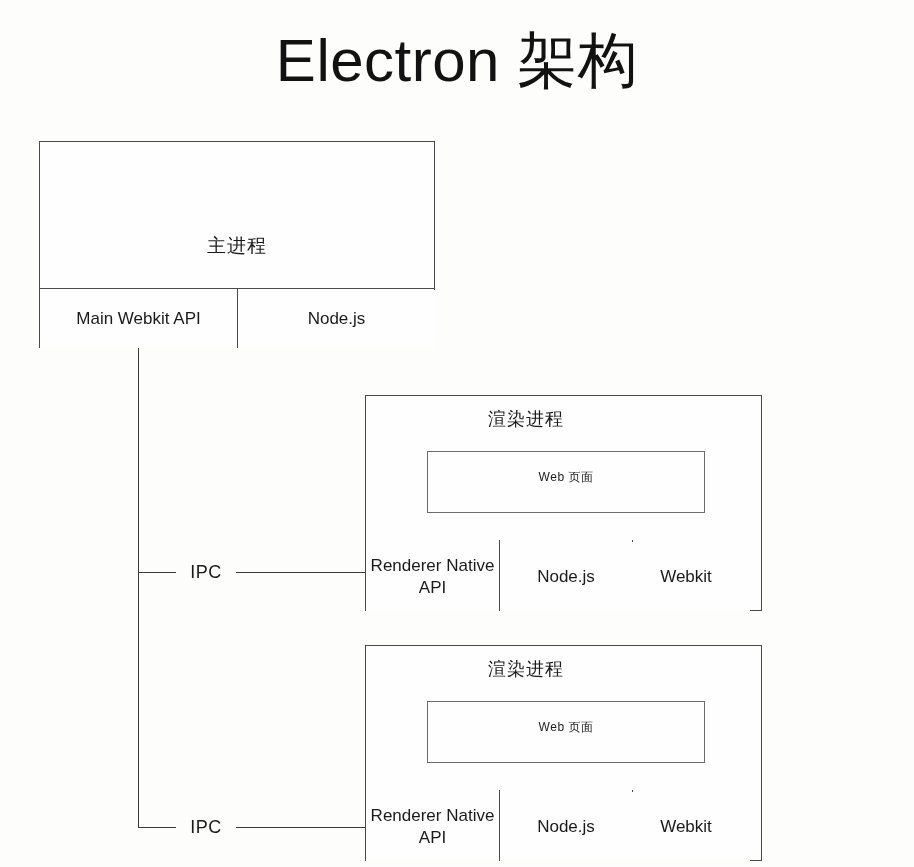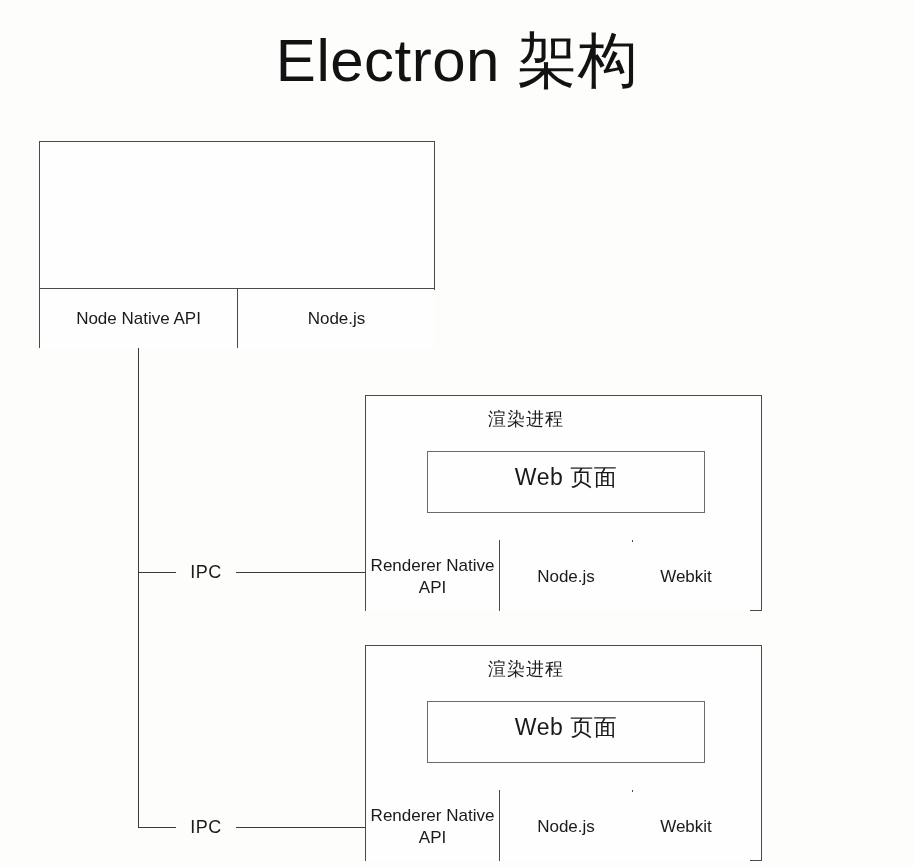--- a/index.html
+++ b/index.html
@@ -194,21 +194,21 @@
     height: 62px;
     border: 1.6px solid #6a6a6a;
   }
   #renderer-1-webpage-box { top: 451px; }
   #renderer-2-webpage-box { top: 701px; }
 
   .webpage-label {
     left: 427px;
     width: 278px;
     height: 52px;
-    font-size: 23px;
+    font-size: 12px;
     letter-spacing: 0.5px;
   }
   #renderer-1-webpage-label { top: 451px; }
   #renderer-2-webpage-label { top: 701px; }
   #renderer-1-footer-divider { top: 540px; }
   #renderer-2-footer-divider { top: 790px; }
 
   .renderer-vdiv {
     position: absolute;
     width: 0;
@@ -232,23 +232,24 @@
   #renderer-2-footer-a, #renderer-2-footer-b, #renderer-2-footer-c { top: 792px; }
 </style>
 </head>
 <body>
 
 <div id="canvas">
 
   <div class="diagram-title">Electron 架构</div>
 
   <div class="box" id="main-process-box"></div>
+  <div class="label" id="main-process-title">主进程</div>
   <div id="main-process-divider"></div>
   <div id="main-native-api-divider"></div>
-  <div class="cell" id="main-native-api-cell">Node Native API</div>
+  <div class="cell" id="main-native-api-cell">Main Webkit API</div>
   <div class="cell" id="main-nodejs-cell">Node.js</div>
 
   <div class="conn-v" id="ipc-trunk"></div>
 
   <div class="conn-h" id="ipc-1-left"></div>
   <div class="conn-h" id="ipc-1-right"></div>
   <div class="label" id="ipc-1-label">IPC</div>
 
   <div class="conn-h" id="ipc-2-left"></div>
   <div class="conn-h" id="ipc-2-right"></div>

